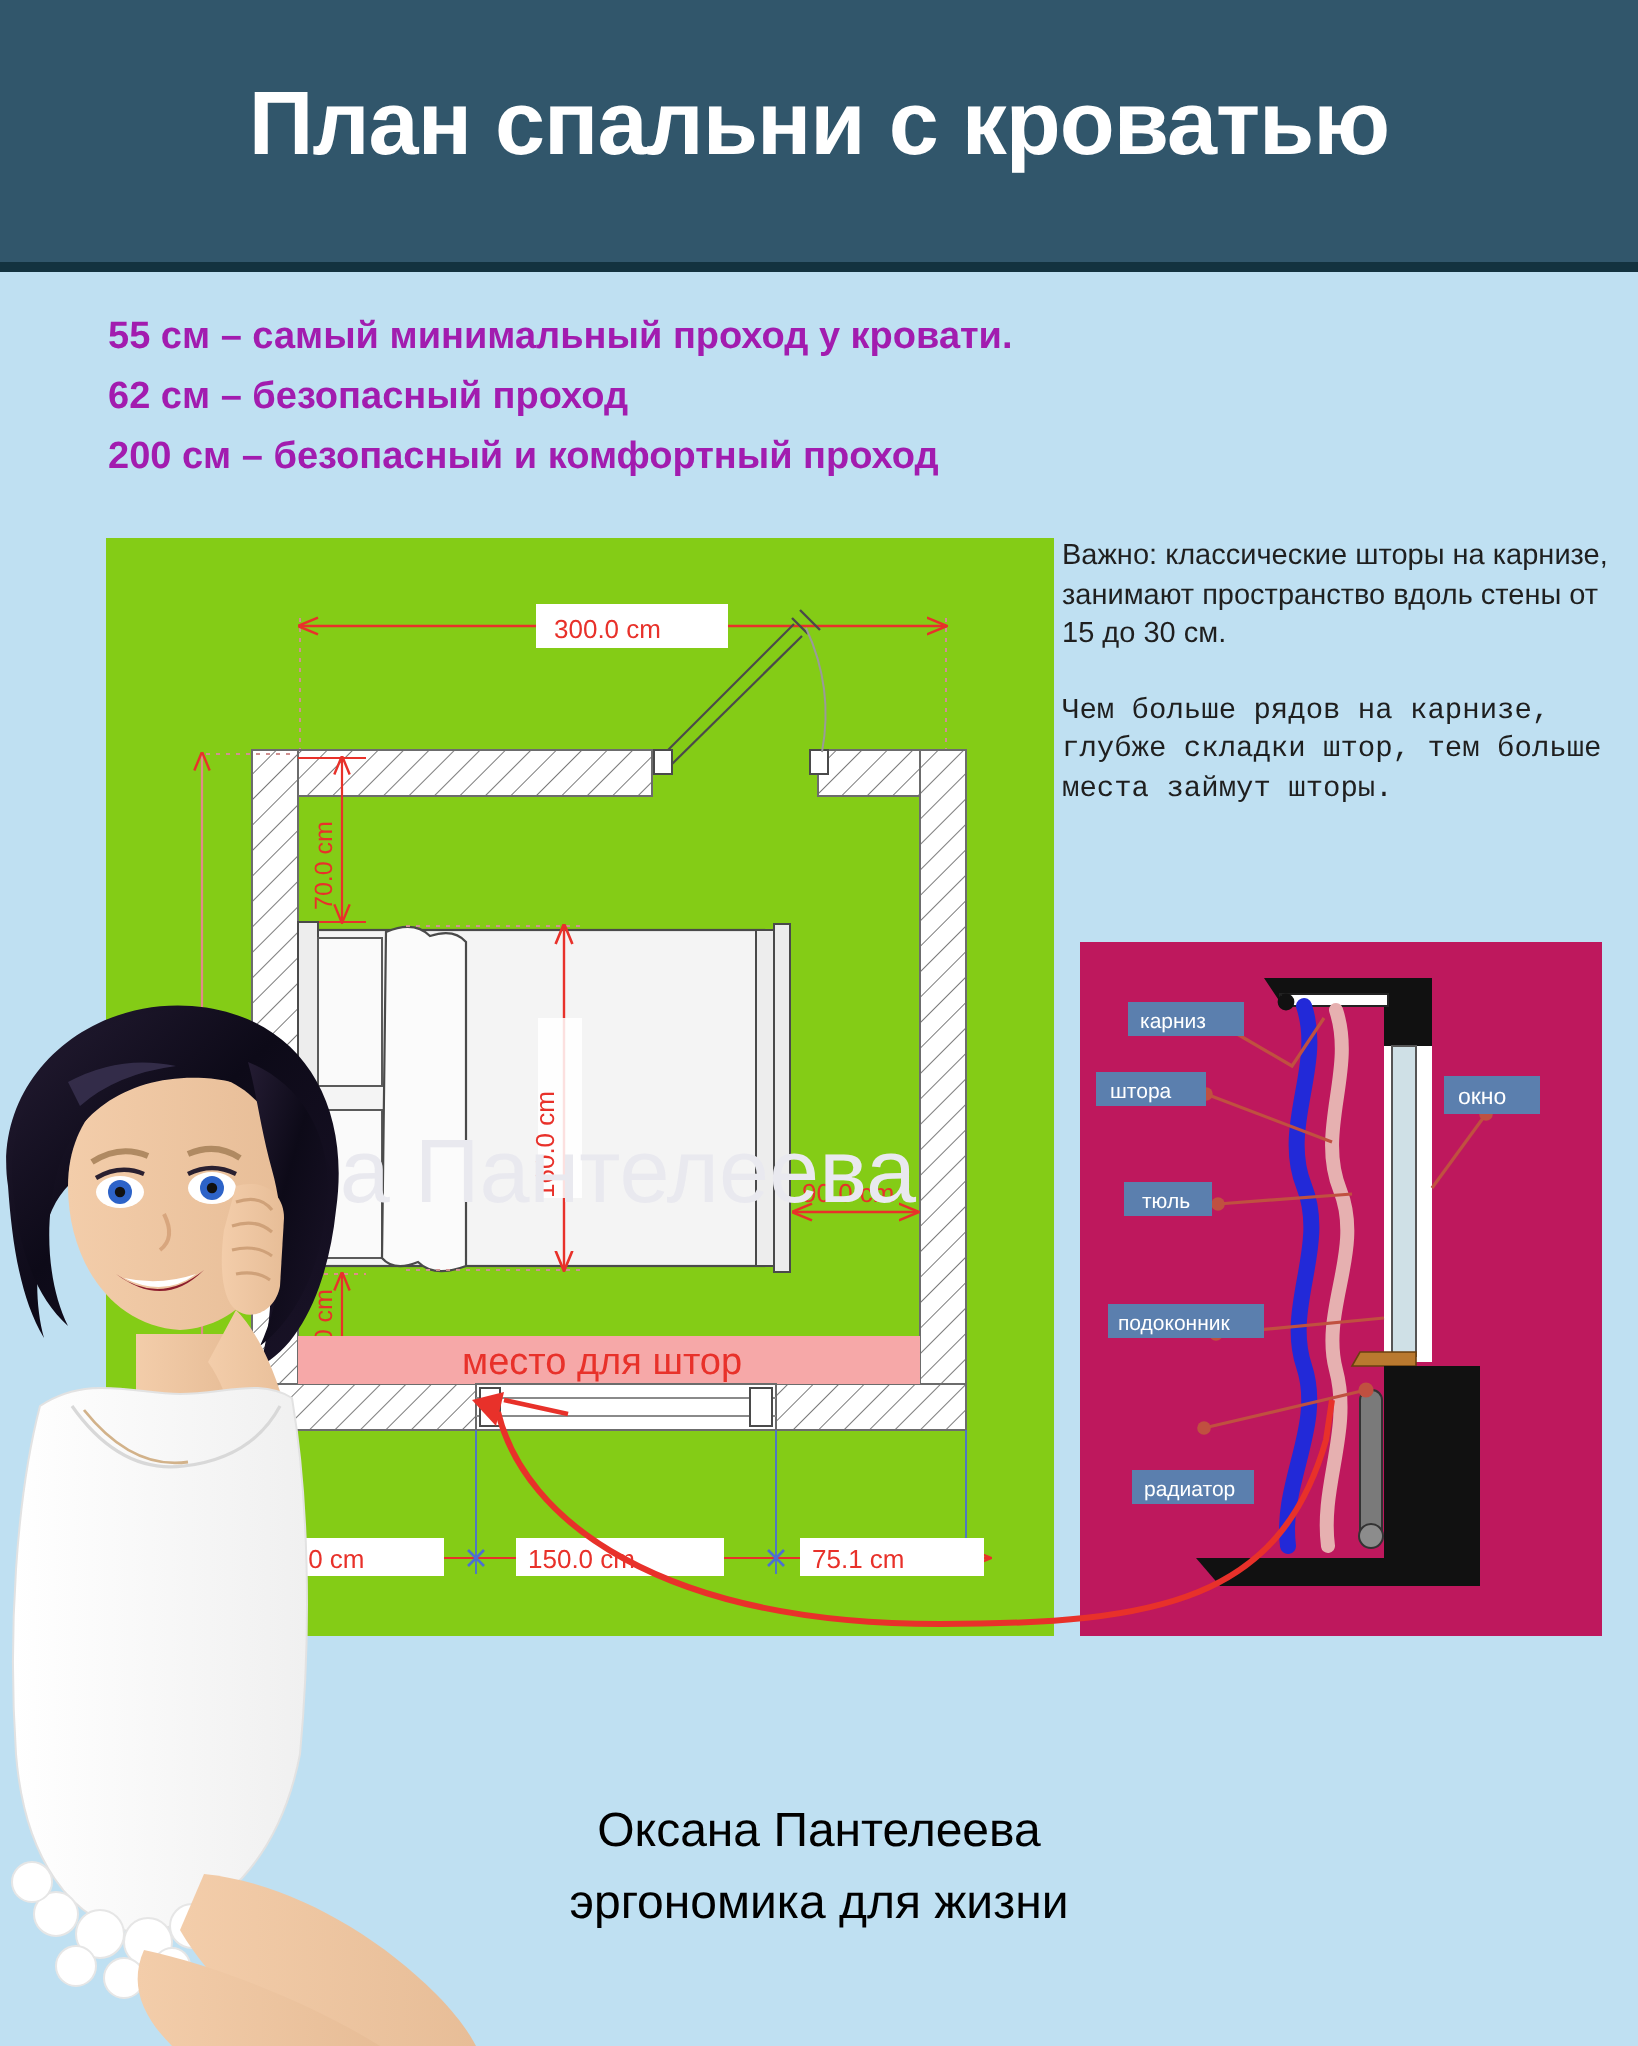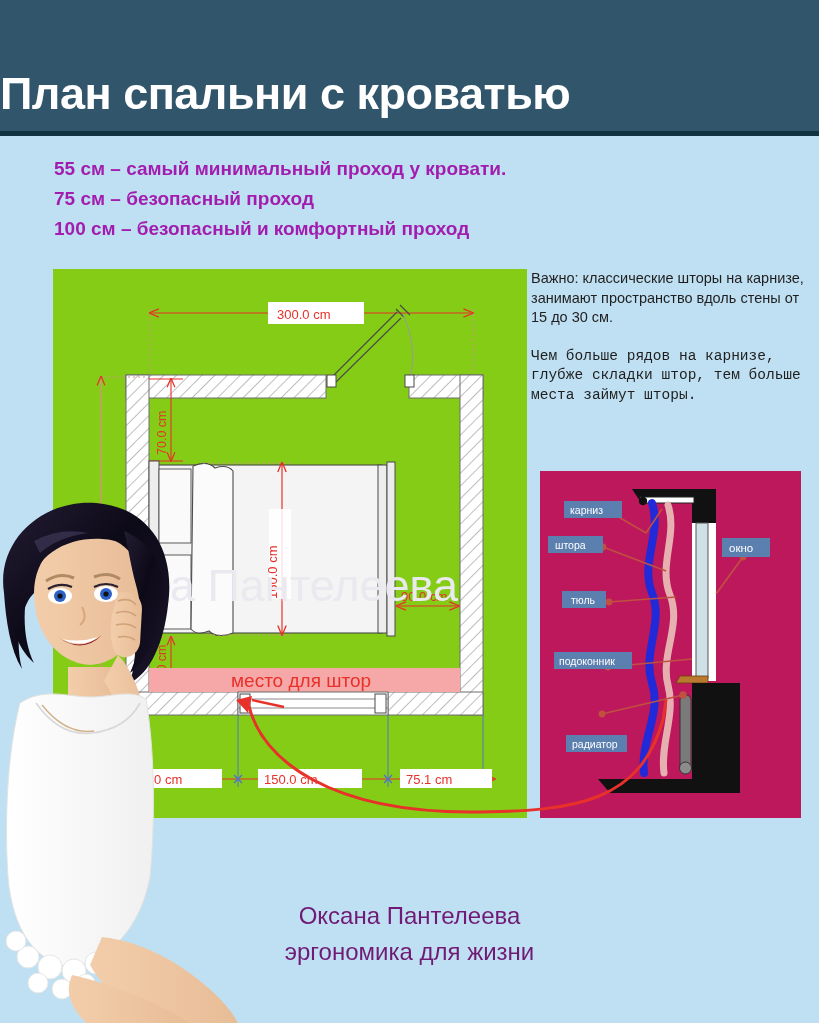--- a/index.html
+++ b/index.html
@@ -28,28 +28,27 @@
   #header-rule {
     position: absolute;
     left: 0; top: 131px;
     width: 819px; height: 5px;
     background: #13323f;
   }
   #title {
     position: absolute;
     left: 0; top: 36px;
     width: 819px;
-    text-align: left;
+    text-align: center;
     color: #ffffff;
     font-size: 45px;
     font-weight: bold;
     letter-spacing: -0.5px;
     font-family: "Liberation Sans", sans-serif;
     white-space: nowrap;
-    margin-top: 32px;
   }
 
   
   #intro {
     position: absolute;
     left: 54px; top: 154px;
     width: 720px;
   }
   .intro-line {
     color: #a21caf;
@@ -123,43 +122,43 @@
 
   
   #credit {
     position: absolute;
     left: 0; top: 898px;
     width: 819px;
     text-align: center;
     z-index: 8;
   }
   .credit-line {
-    color: #701a75;
+    color: #000000;
     font-size: 24px;
     line-height: 36px;
     font-family: "Liberation Sans", sans-serif;
   }
 
   
   .dim { fill: #e8312a; font-size: 13px; font-family: "Liberation Sans", sans-serif; }
   .dimb { fill: #e8312a; font-size: 12.5px; font-family: "Liberation Sans", sans-serif; }
 </style>
 </head>
 <body>
 
 <div id="page">
 
   <div id="header"></div>
   <div id="header-rule"></div>
   <div id="title">План спальни с кроватью</div>
 
   <div id="intro">
     <div class="intro-line">55 см – самый минимальный проход у кровати.</div>
-    <div class="intro-line">75 см – безопасный проход</div>
-    <div class="intro-line">100 см – безопасный и комфортный проход</div>
+    <div class="intro-line">62 см – безопасный проход</div>
+    <div class="intro-line">200 см – безопасный и комфортный проход</div>
   </div>
 
   <div id="notes-panel">
     <div class="note-par">Важно: классические шторы на карнизе, занимают пространство вдоль стены от 15 до 30 см.</div>
     <div class="note-par">Чем больше рядов на карнизе, глубже складки штор, тем больше места займут шторы.</div>
   </div>
 
   <div id="plan-panel">
     <svg id="plan-svg" width="474" height="549" viewBox="0 0 474 549">
       <defs>

